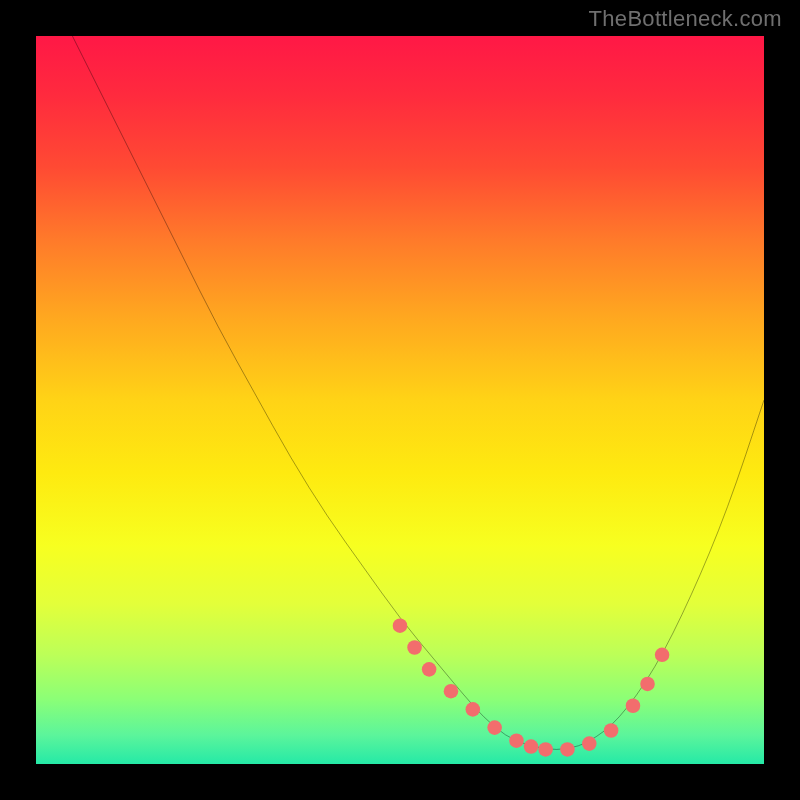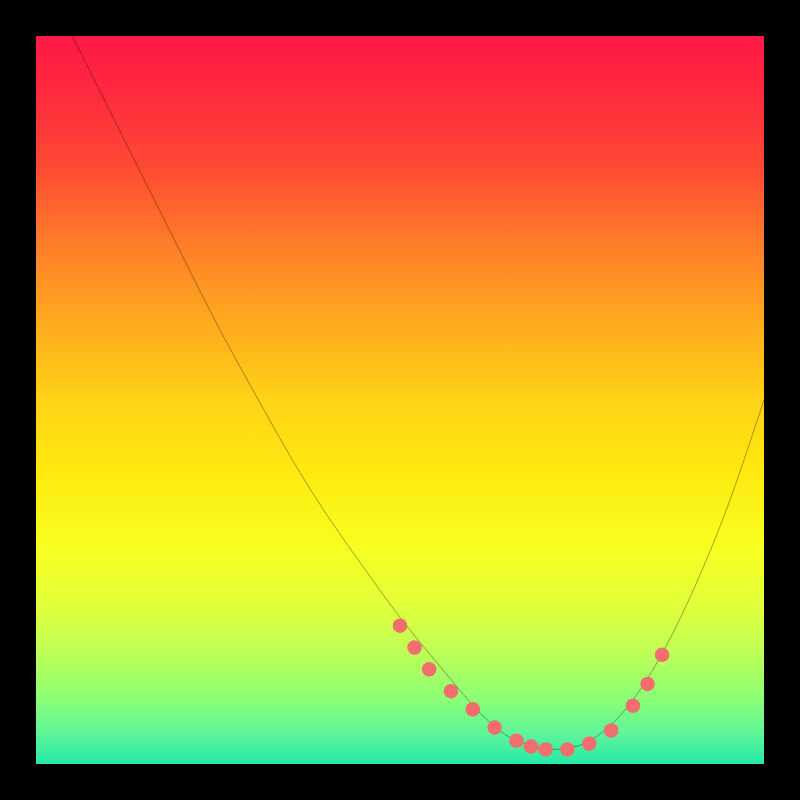--- a/index.html
+++ b/index.html
@@ -54,20 +54,21 @@
     top: 0;
     width: 728px;
     height: 728px;
   }
 </style>
 </head>
 <body>
 
 <div class="frame">
 
+  <div class="watermark">TheBottleneck.com</div>
 
   <div class="plot-area">
     <svg class="curve" viewBox="0 0 100 100" preserveAspectRatio="none">
       <path fill="none" stroke="#000" stroke-width="0.35" vector-effect="non-scaling-stroke" d="M 5 0 Q 5 0 7.5 5 Q 10 10 12.5 15 Q 15 20 17.5 25 Q 20 30 22.5 35 Q 25 40 27.5 44.5 Q 30 49 32.5 53.5 Q 35 58 37.5 62 Q 40 66 42.5 69.5 Q 45 73 47.5 76.5 Q 50 80 52.5 83 Q 55 86 57.5 89 Q 60 92 61.5 93.5 Q 63 95 64.5 96 Q 66 97 68 97.5 Q 70 98 71.5 98 Q 73 98 74.5 97.5 Q 76 97 78 95.5 Q 80 94 82.5 90.5 Q 85 87 87.5 82 Q 90 77 92.5 71 Q 95 65 97.5 57.5 T 100 50"></path>
       <g>
           <circle cx="50" cy="81" r="1" fill="#f26d6d"></circle>
           <circle cx="52" cy="84" r="1" fill="#f26d6d"></circle>
           <circle cx="54" cy="87" r="1" fill="#f26d6d"></circle>
           <circle cx="57" cy="90" r="1" fill="#f26d6d"></circle>
           <circle cx="60" cy="92.5" r="1" fill="#f26d6d"></circle>

